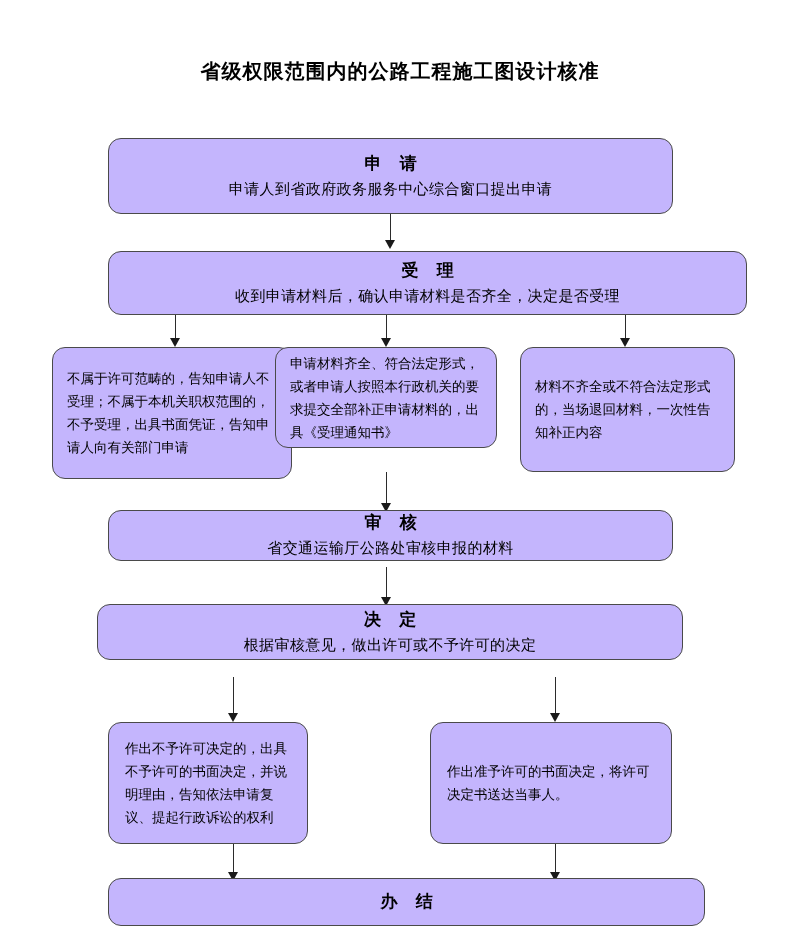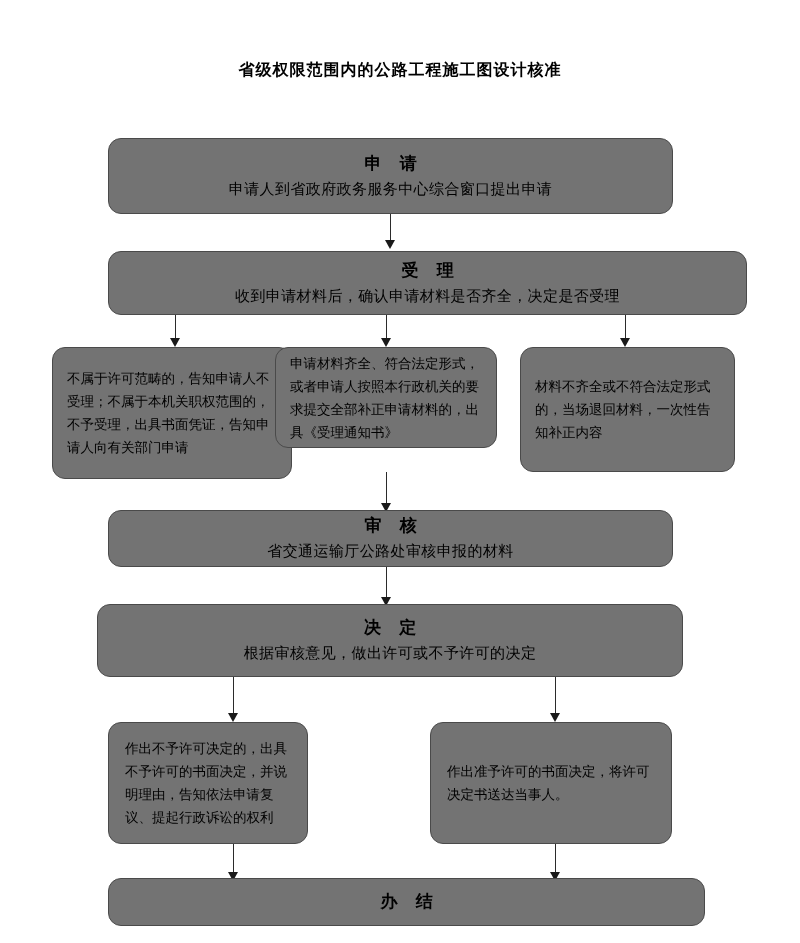--- a/index.html
+++ b/index.html
@@ -18,33 +18,33 @@
     position: relative;
     width: 800px;
     height: 943px;
   }
   .title {
     position: absolute;
     left: 0;
     top: 55px;
     width: 800px;
     text-align: center;
-    font-size: 16px;
+    font-size: 20px;
     font-weight: bold;
     letter-spacing: 1px;
     line-height: 32px;
-    font-family: Liberation Mono, monospace;
+    font-family: Liberation Serif, serif;
     color: #000000;
   }
   .node {
     position: absolute;
     box-sizing: border-box;
     border: 1.4px solid #4a4a4a;
     border-radius: 13px;
-    background: #737373;
+    background: #c4b5fd;
     display: flex;
     flex-direction: column;
     align-items: center;
     justify-content: center;
     padding: 4px 10px;
   }
   .node .hdr {
     font-size: 17px;
     font-weight: bold;
     letter-spacing: 7px;
@@ -120,29 +120,29 @@
     <div class="body-txt">申请材料齐全、符合法定形式，或者申请人按照本行政机关的要求提交全部补正申请材料的，出具《受理通知书》</div>
   </div>
 
   <div class="node multiline" style="left:520px; top:347px; width:215px; height:125px; padding:6px 14px;">
     <div class="body-txt">材料不齐全或不符合法定形式的，当场退回材料，一次性告知补正内容</div>
   </div>
 
   <div class="conn" style="left:386px; top:472px; height:35px;"></div>
   <div class="arrowhead" style="left:381px; top:503px;"></div>
 
-  <div class="node" style="left:108px; top:510px; width:565px; height:57px;">
+  <div class="node" style="left:108px; top:510px; width:565px; height:51px;">
     <div class="hdr">审 核</div>
     <div class="body-txt">省交通运输厅公路处审核申报的材料</div>
   </div>
 
   <div class="conn" style="left:386px; top:567px; height:33px;"></div>
   <div class="arrowhead" style="left:381px; top:597px;"></div>
 
-  <div class="node" style="left:97px; top:604px; width:586px; height:73px;">
+  <div class="node" style="left:97px; top:604px; width:586px; height:56px;">
     <div class="hdr">决 定</div>
     <div class="body-txt">根据审核意见，做出许可或不予许可的决定</div>
   </div>
 
   <div class="conn" style="left:233px; top:677px; height:39px;"></div>
   <div class="arrowhead" style="left:228px; top:713px;"></div>
 
   <div class="conn" style="left:555px; top:677px; height:39px;"></div>
   <div class="arrowhead" style="left:550px; top:713px;"></div>
 

